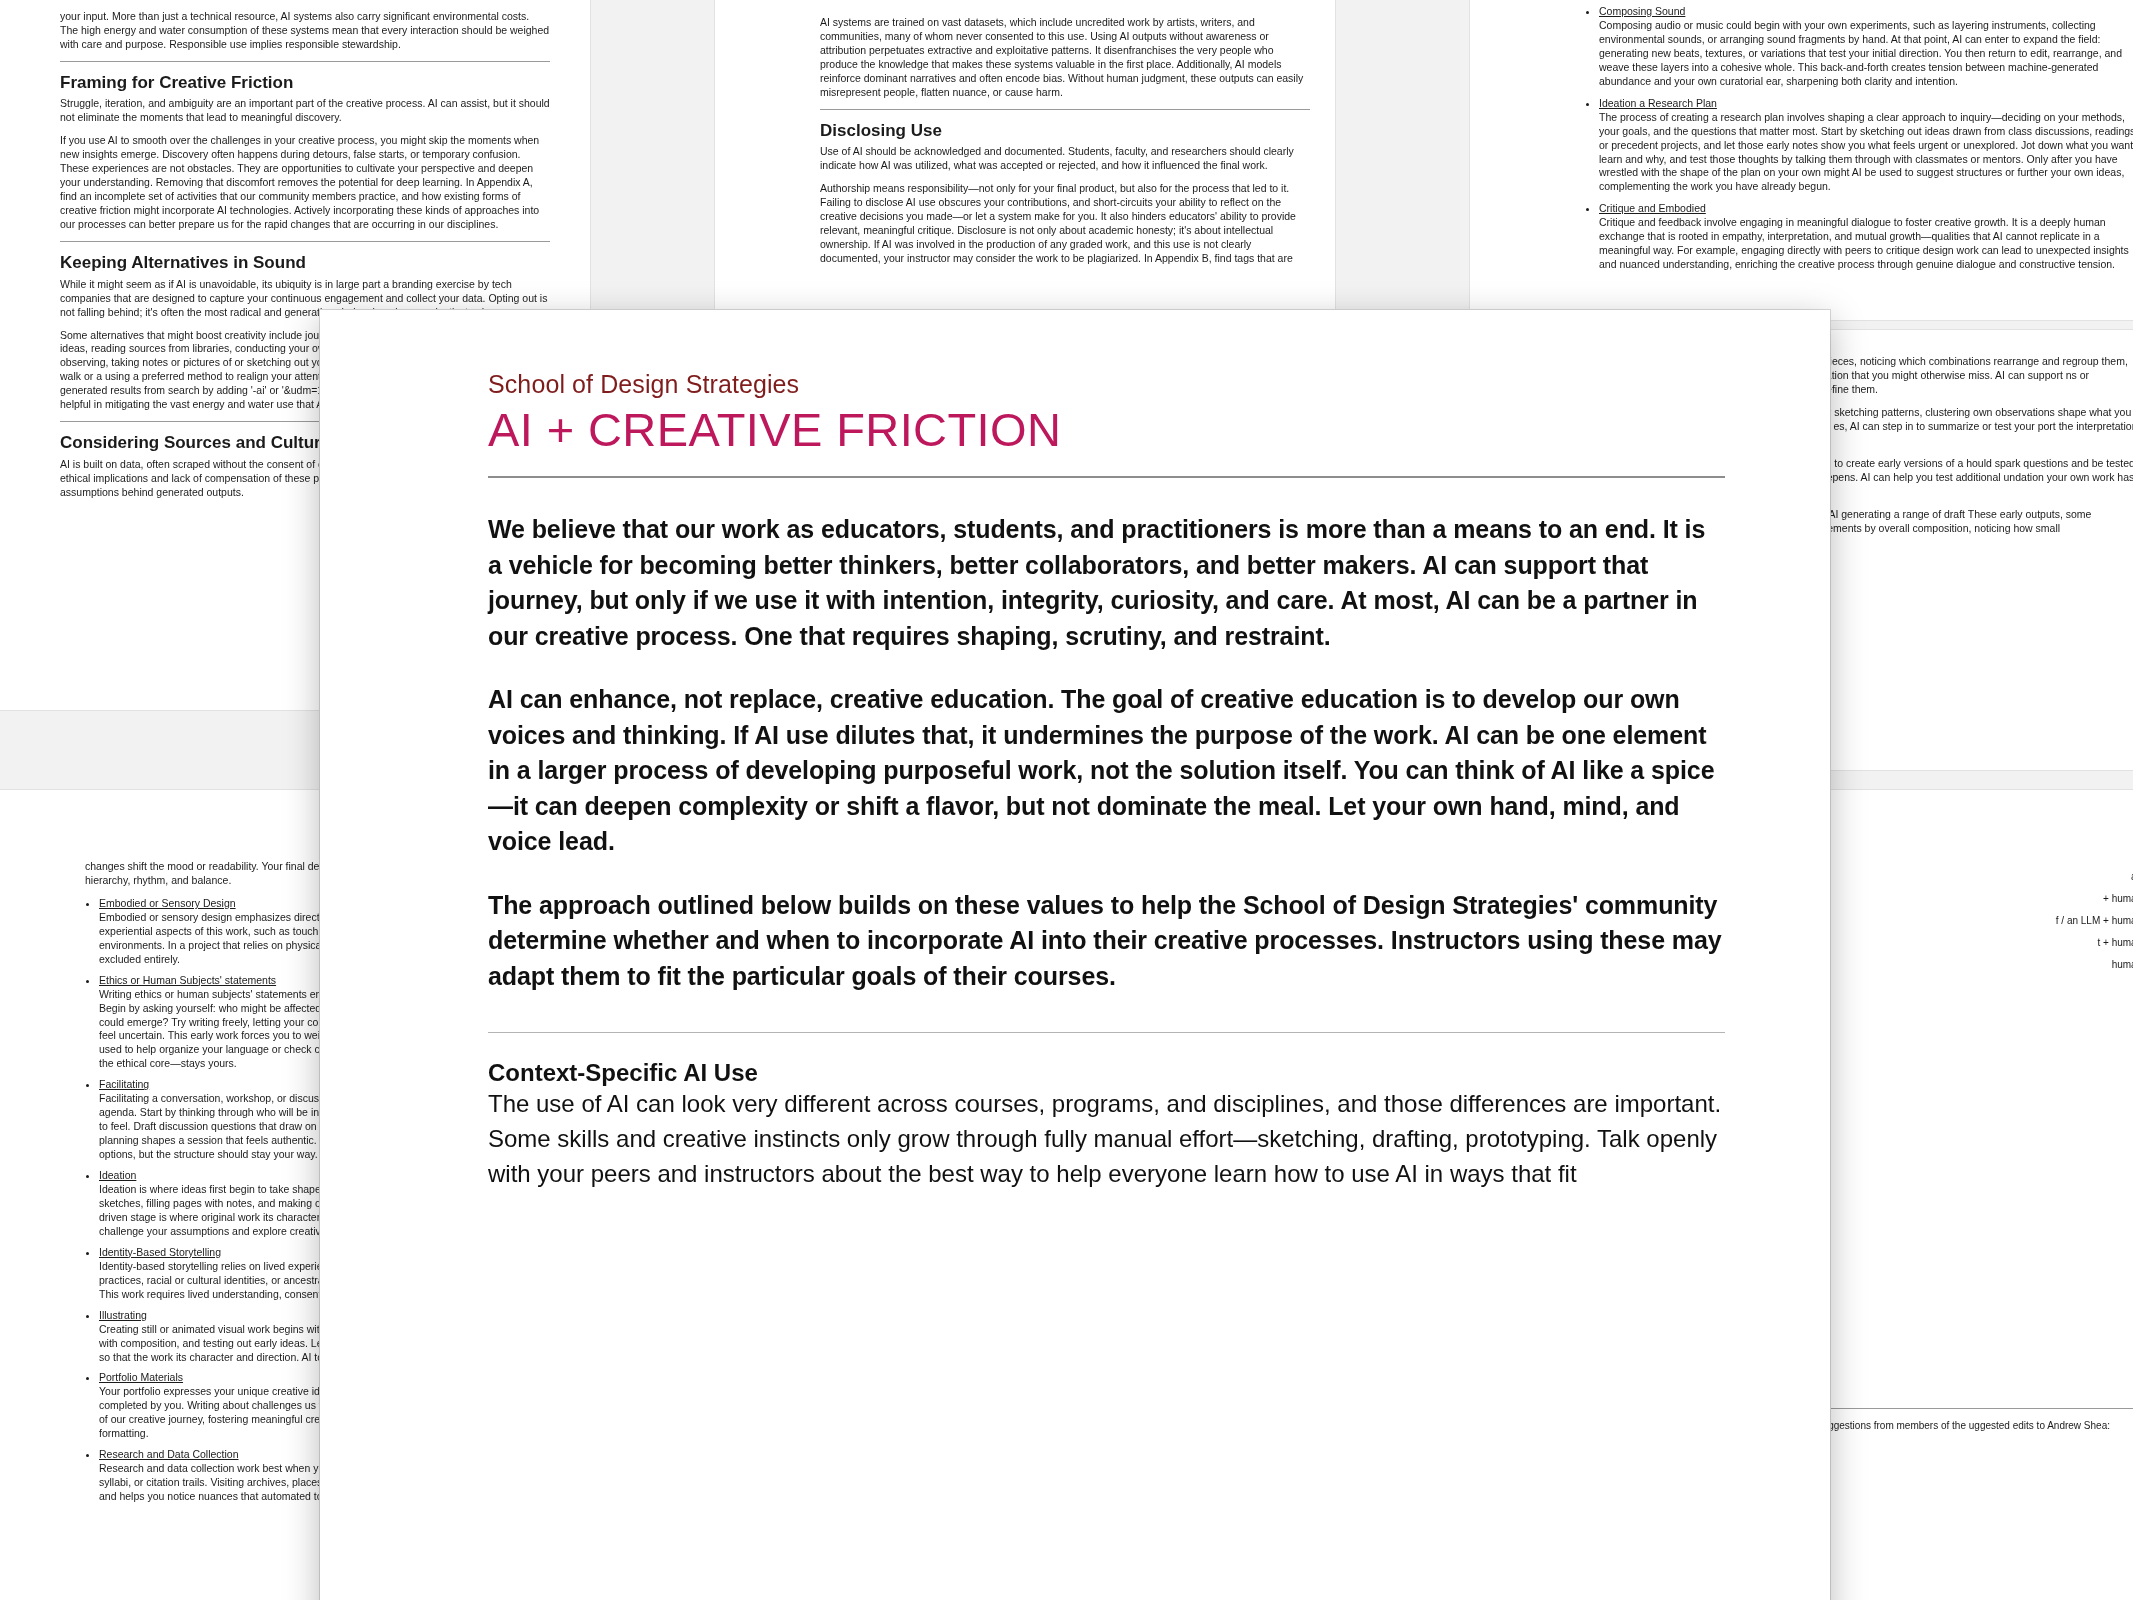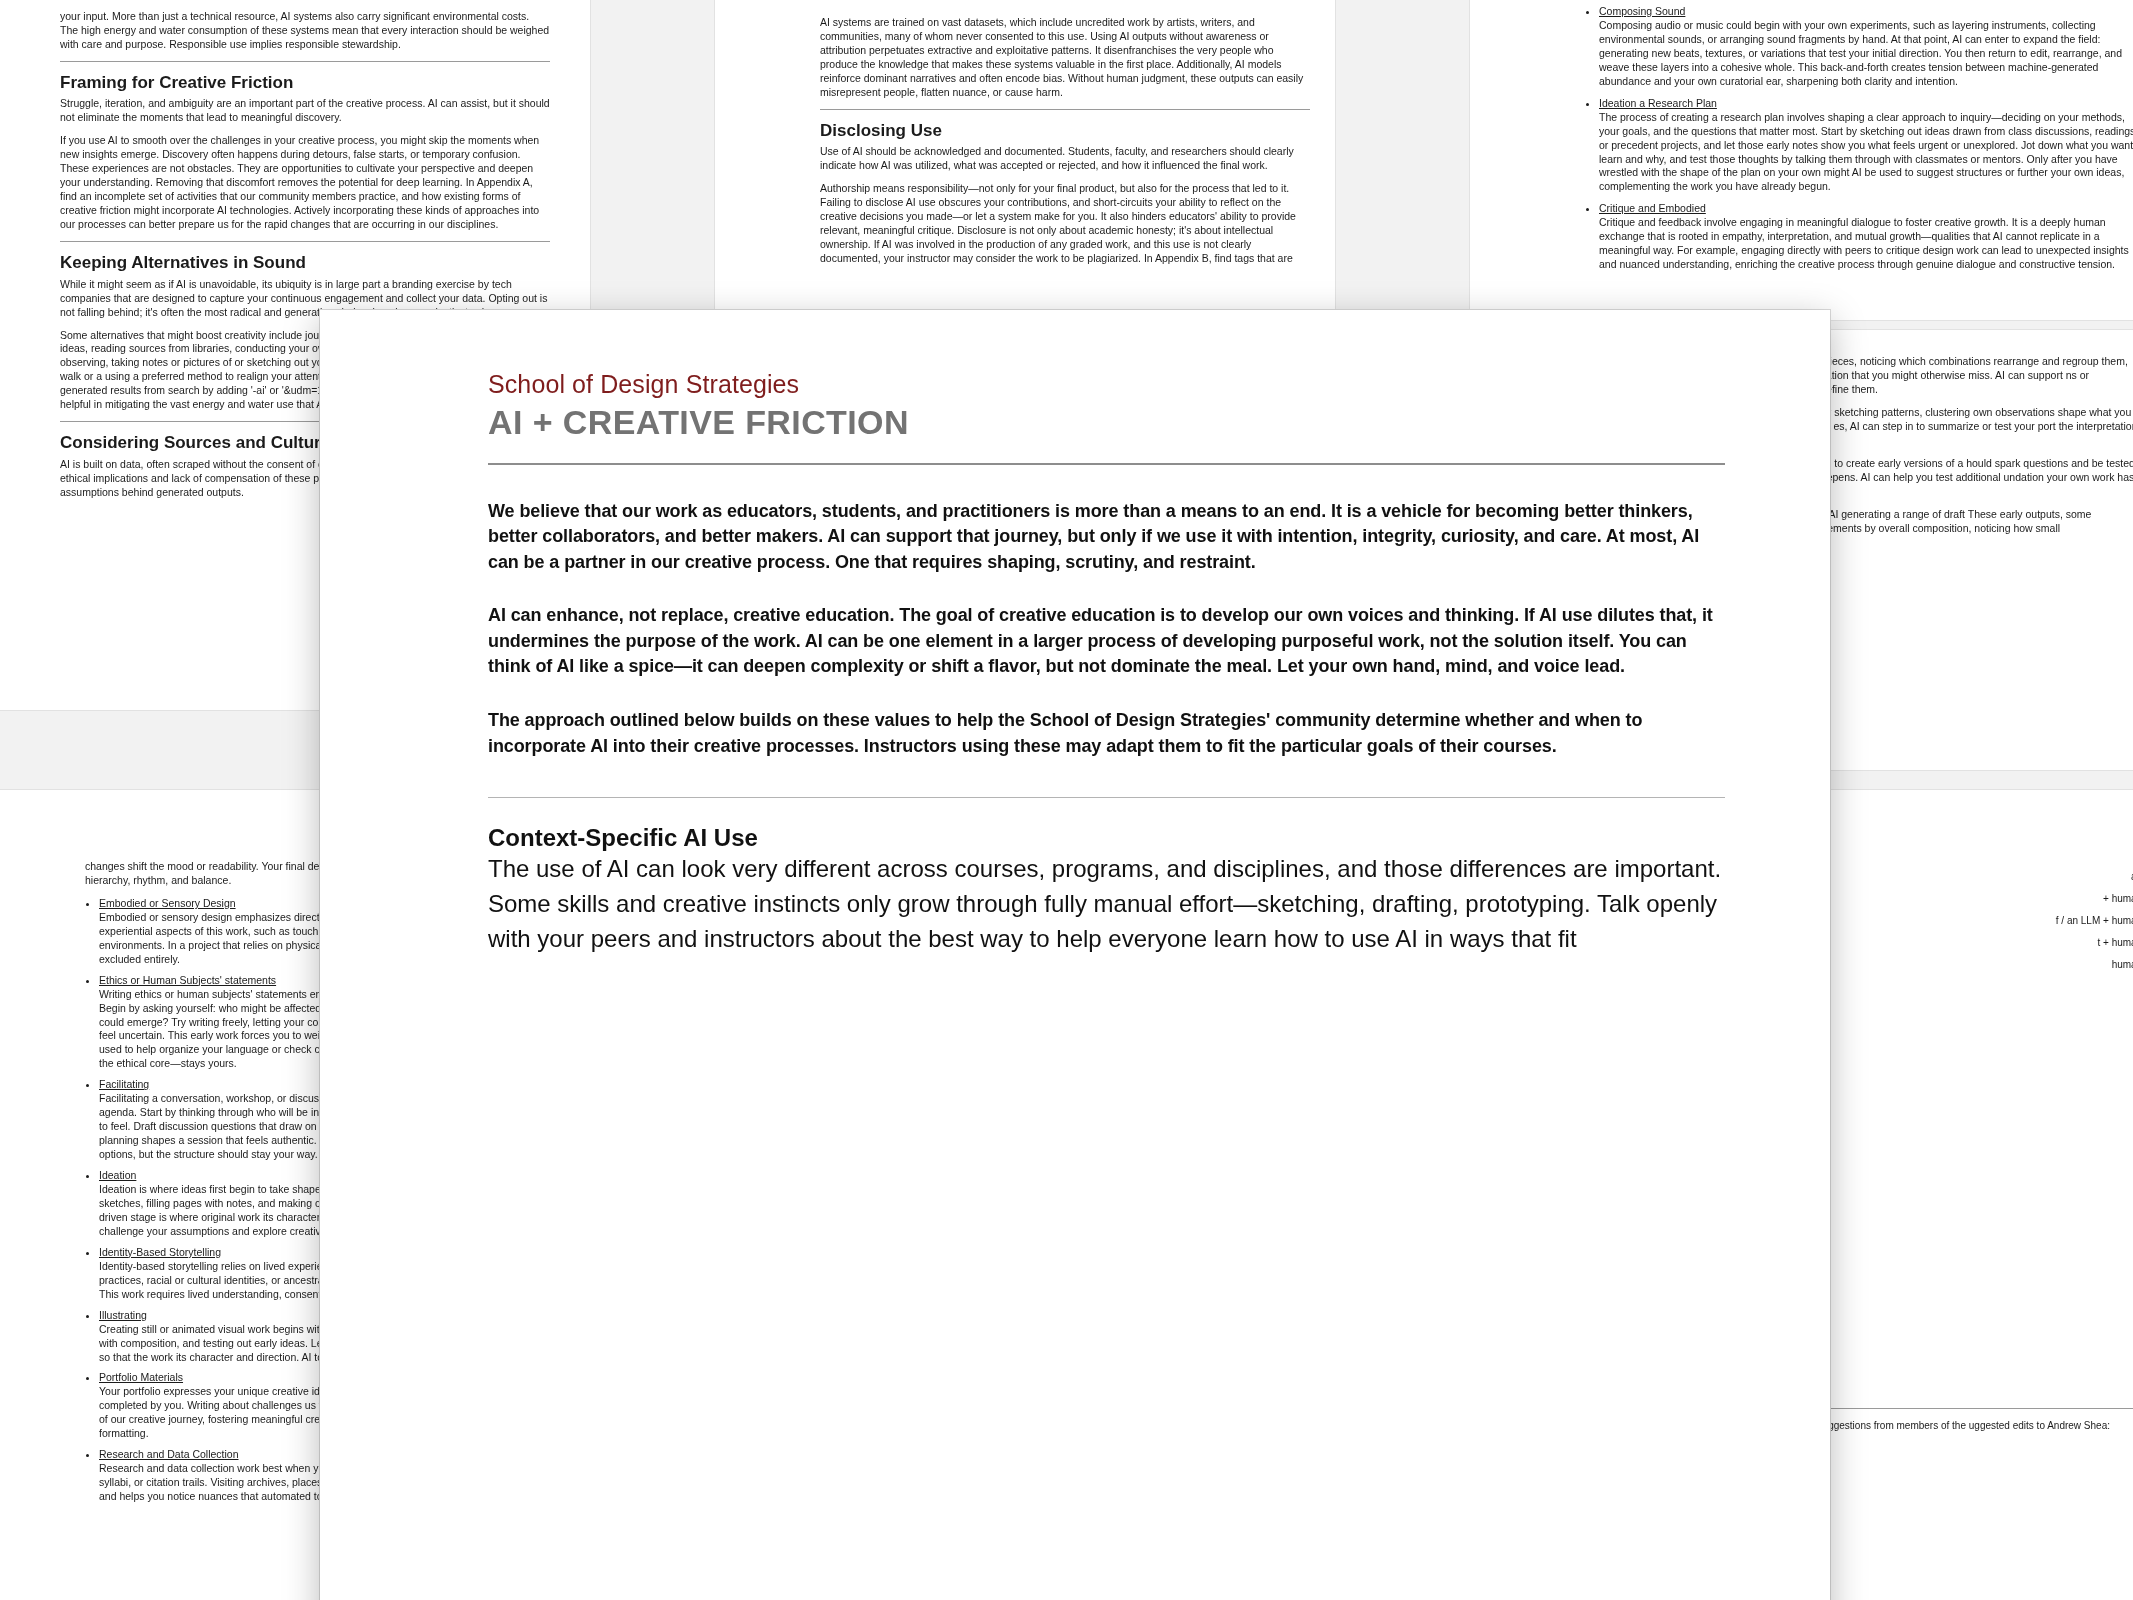--- a/index.html
+++ b/index.html
@@ -76,34 +76,34 @@
     padding: 60px 105px 0 168px;
   }
   .school-line {
     font-size: 25px;
     letter-spacing: 0.1px;
     color: #7f1d1d;
     margin: 0 0 6px 0;
     font-weight: 400;
   }
   .doc-title {
-    font-size: 34px;
-    font-weight: bold;
-    color: #737373;
+    font-size: 47px;
+    font-weight: normal;
+    color: #be185d;
     letter-spacing: 0.4px;
     margin: 0 0 22px 0;
     line-height: 1.05;
   }
   .title-rule {
     border: none;
     border-top: 2px solid #8d8d8d;
     margin: 0 0 34px 0;
   }
   .lede {
-    font-size: 18px;
+    font-size: 25px;
     font-weight: bold;
     line-height: 1.42;
     margin: 0 0 28px 0;
     letter-spacing: -0.1px;
   }
   .section-rule {
     border: none;
     border-top: 1px solid #b4b4b4;
     margin: 38px 0 26px 0;
   }

